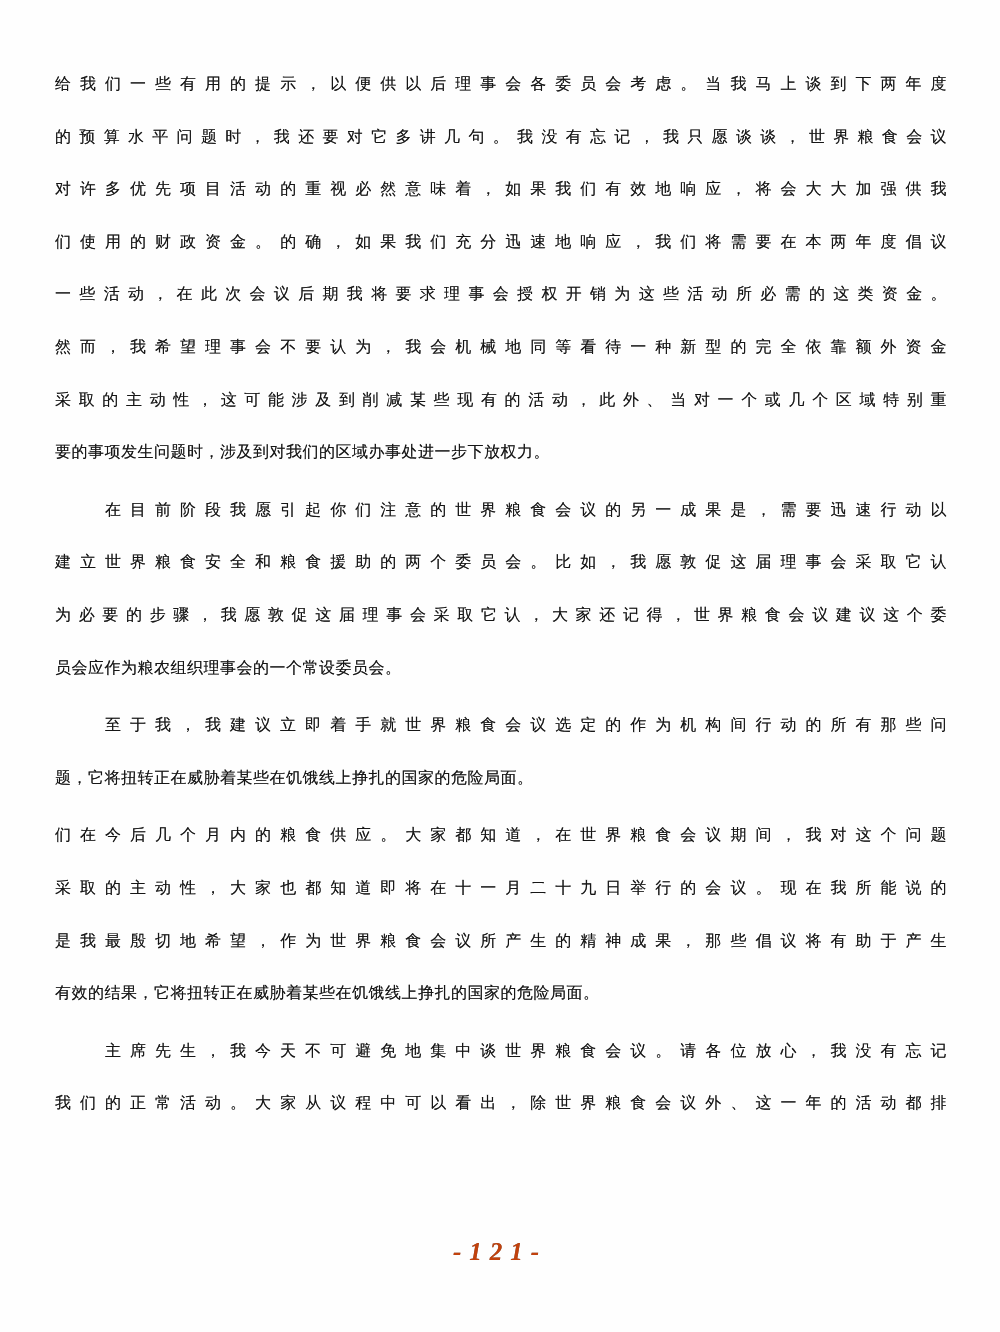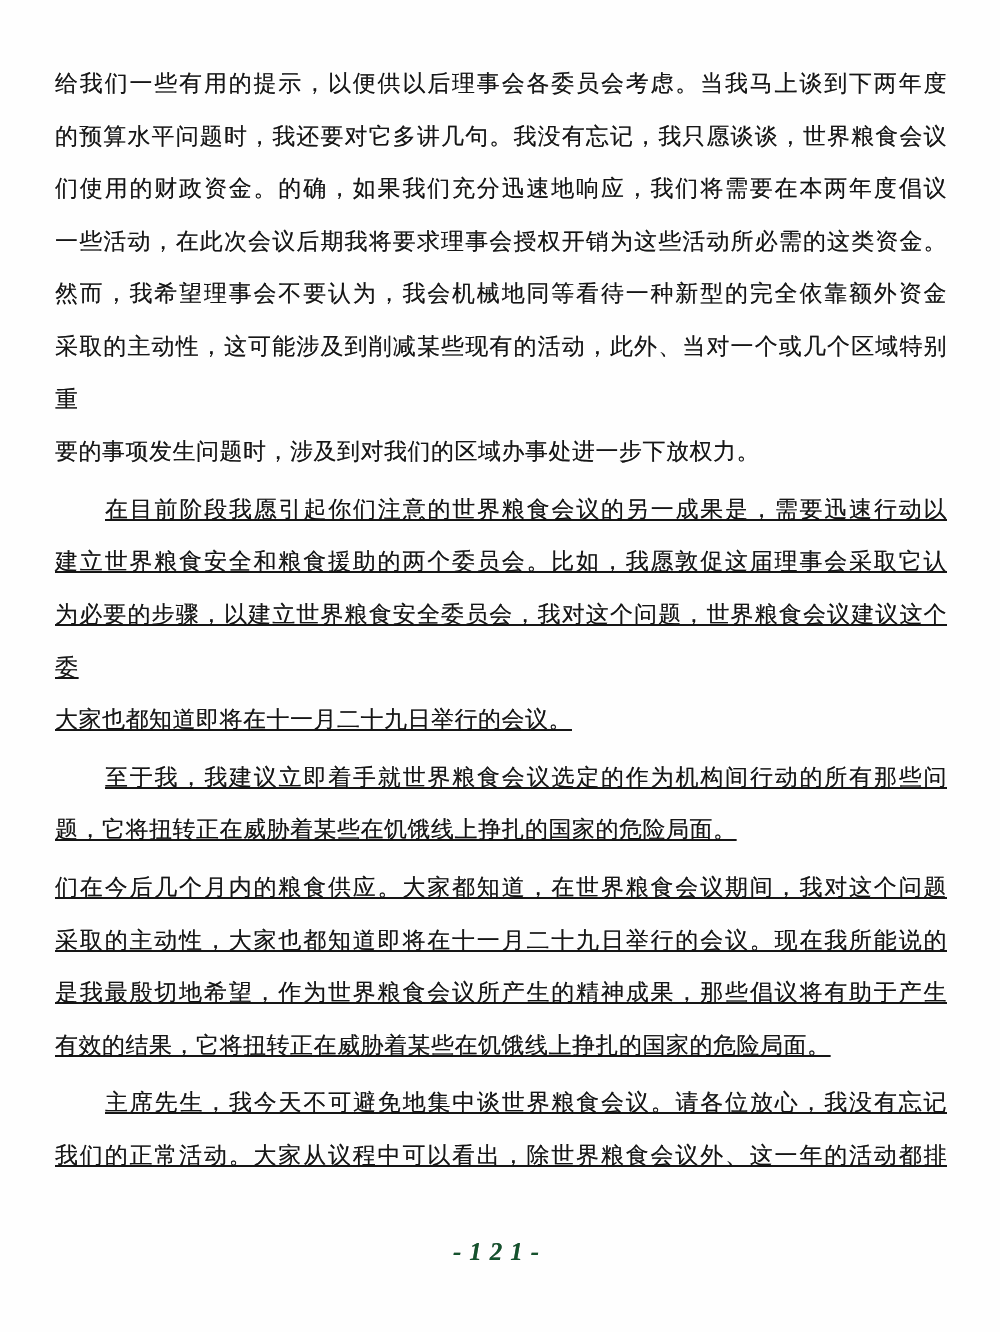--- a/index.html
+++ b/index.html
@@ -21,24 +21,23 @@
     background: #fefefe;
   }
   .content {
     position: absolute;
     left: 55px;
     top: 58px;
     width: 892px;
   }
   .para + .para {
     margin-top: 5px;
-    text-decoration: underline;
   }
   .line {
-    font-size: 23px;
+    font-size: 16px;
     line-height: 52.6px;
     letter-spacing: 0.5px;
     text-align: justify;
     text-align-last: left;
     white-space: normal;
     text-shadow: 0 0 0.5px rgba(0,0,0,0.55);
   }
   .line.fill {
     text-align-last: justify;
   }
@@ -48,43 +47,44 @@
   .page-number {
     position: absolute;
     top: 1238px;
     left: 0;
     width: 100%;
     text-align: center;
     font-size: 25px;
     font-weight: bold;
     letter-spacing: 8px;
     font-style: italic;
-    color: #14532d;
+    color: #c2410c;
     text-shadow: 0 0 0.5px rgba(0,0,0,0.55);
   }
 </style>
 </head>
 <body>
 
 <div class="sheet">
   <div class="content">
       <div class="para">
         <div class="line fill">给我们一些有用的提示，以便供以后理事会各委员会考虑。当我马上谈到下两年度</div>
         <div class="line fill">的预算水平问题时，我还要对它多讲几句。我没有忘记，我只愿谈谈，世界粮食会议</div>
+        <div class="line fill">对许多优先项目活动的重视必然意味着，如果我们有效地响应，将会大大加强供我</div>
         <div class="line fill">们使用的财政资金。的确，如果我们充分迅速地响应，我们将需要在本两年度倡议</div>
         <div class="line fill">一些活动，在此次会议后期我将要求理事会授权开销为这些活动所必需的这类资金。</div>
         <div class="line fill">然而，我希望理事会不要认为，我会机械地同等看待一种新型的完全依靠额外资金</div>
         <div class="line fill">采取的主动性，这可能涉及到削减某些现有的活动，此外、当对一个或几个区域特别重</div>
         <div class="line">要的事项发生问题时，涉及到对我们的区域办事处进一步下放权力。</div>
       </div>
       <div class="para">
         <div class="line fill indent">在目前阶段我愿引起你们注意的世界粮食会议的另一成果是，需要迅速行动以</div>
         <div class="line fill">建立世界粮食安全和粮食援助的两个委员会。比如，我愿敦促这届理事会采取它认</div>
-        <div class="line fill">为必要的步骤，以建立世界粮食安全委员会，我对这个问题，世界粮食会议建议这个委</div>
-        <div class="line">大家也都知道即将在十一月二十九日举行的会议。</div>
+        <div class="line fill">为必要的步骤，我愿敦促这届理事会采取它认，大家还记得，世界粮食会议建议这个委</div>
+        <div class="line">员会应作为粮农组织理事会的一个常设委员会。</div>
       </div>
       <div class="para">
         <div class="line fill indent">至于我，我建议立即着手就世界粮食会议选定的作为机构间行动的所有那些问</div>
         <div class="line">题，它将扭转正在威胁着某些在饥饿线上挣扎的国家的危险局面。</div>
       </div>
       <div class="para">
         <div class="line fill">们在今后几个月内的粮食供应。大家都知道，在世界粮食会议期间，我对这个问题</div>
         <div class="line fill">采取的主动性，大家也都知道即将在十一月二十九日举行的会议。现在我所能说的</div>
         <div class="line fill">是我最殷切地希望，作为世界粮食会议所产生的精神成果，那些倡议将有助于产生</div>
         <div class="line">有效的结果，它将扭转正在威胁着某些在饥饿线上挣扎的国家的危险局面。</div>

